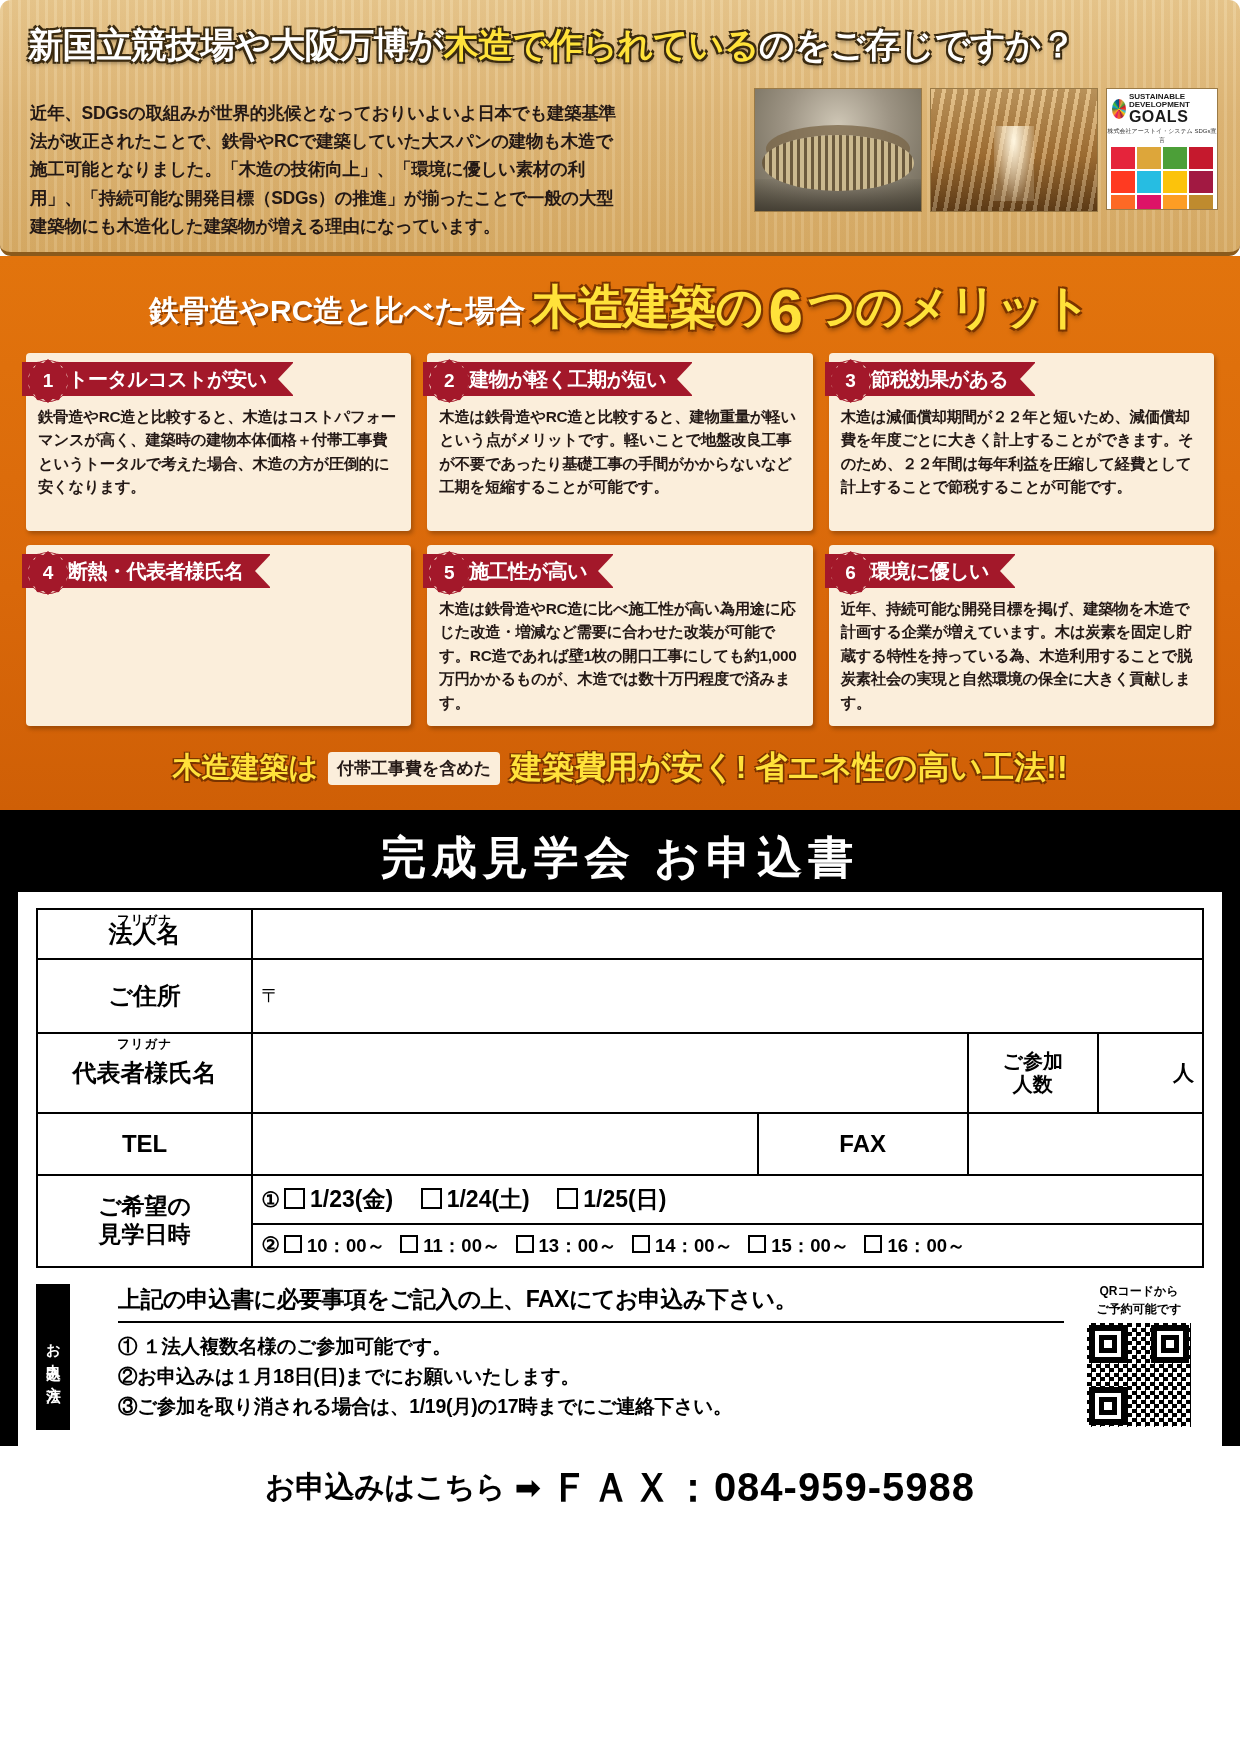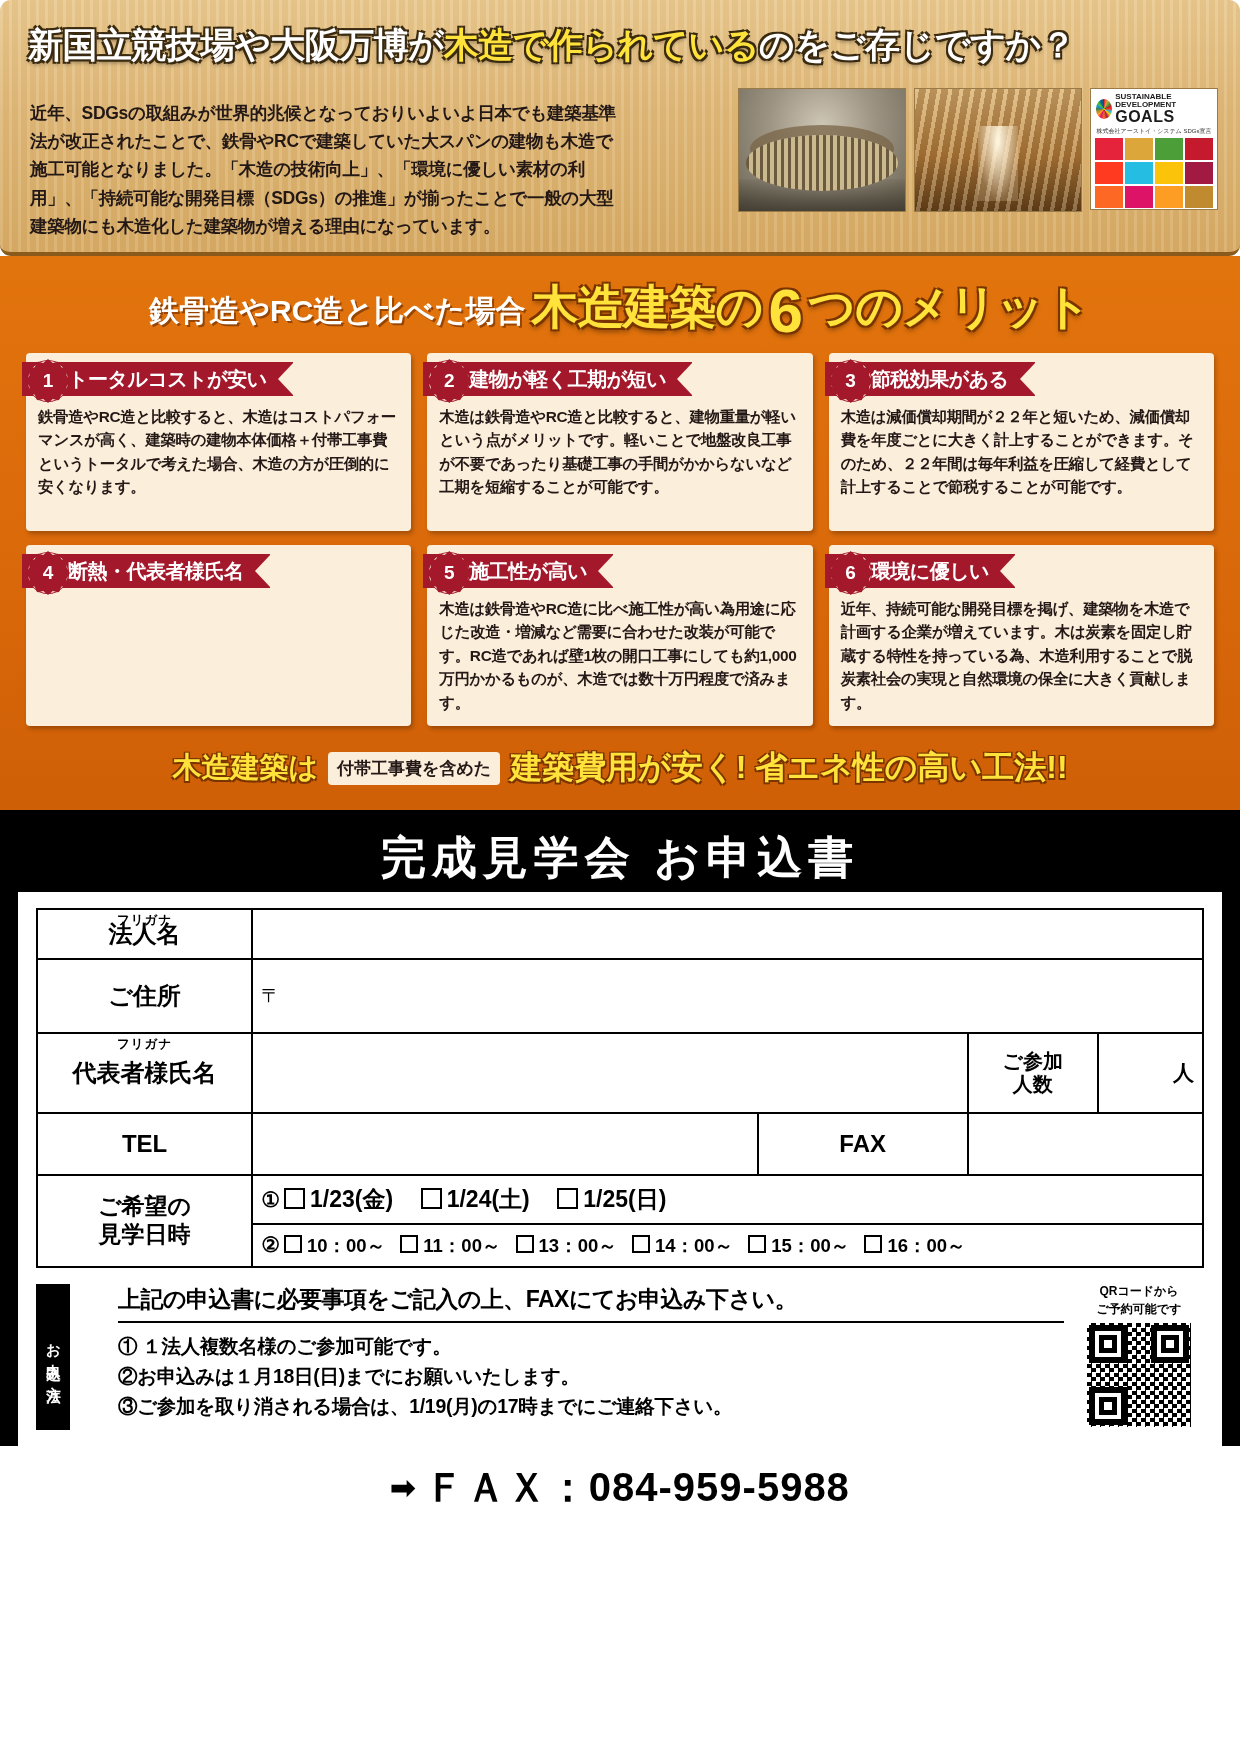--- a/index.html
+++ b/index.html
@@ -114,21 +114,21 @@
     );
   }
   .photo-corridor::after {
     content: "";
     position: absolute;
     left: 38%; top: 30%;
     width: 24%; height: 62%;
     background: radial-gradient(ellipse at 50% 20%, #fff6e0 0%, rgba(255,240,210,0.2) 70%);
   }
   .photo-sdg {
-    width: 128px;
+    width: 112px;
     background: #ffffff;
     display: flex;
     flex-direction: column;
     align-items: center;
     padding-top: 4px;
     box-sizing: border-box;
   }
   .sdg-head {
     display: flex;
     align-items: center;
@@ -679,16 +679,17 @@
         <div class="qr-label">QRコードから</div>
         <div class="qr-label">ご予約可能です</div>
         <div class="qr-img">
           <span class="qr-corner-bl"></span>
         </div>
       </div>
     </div>
   </div>
 
   <div class="fax-bar">
+    <span class="fax-left">お申込みはこちら</span>
     <span class="fax-left">➡</span>
     <span class="fax-num">ＦＡＸ：084-959-5988</span>
   </div>
 </section>
 
 </body></html>

